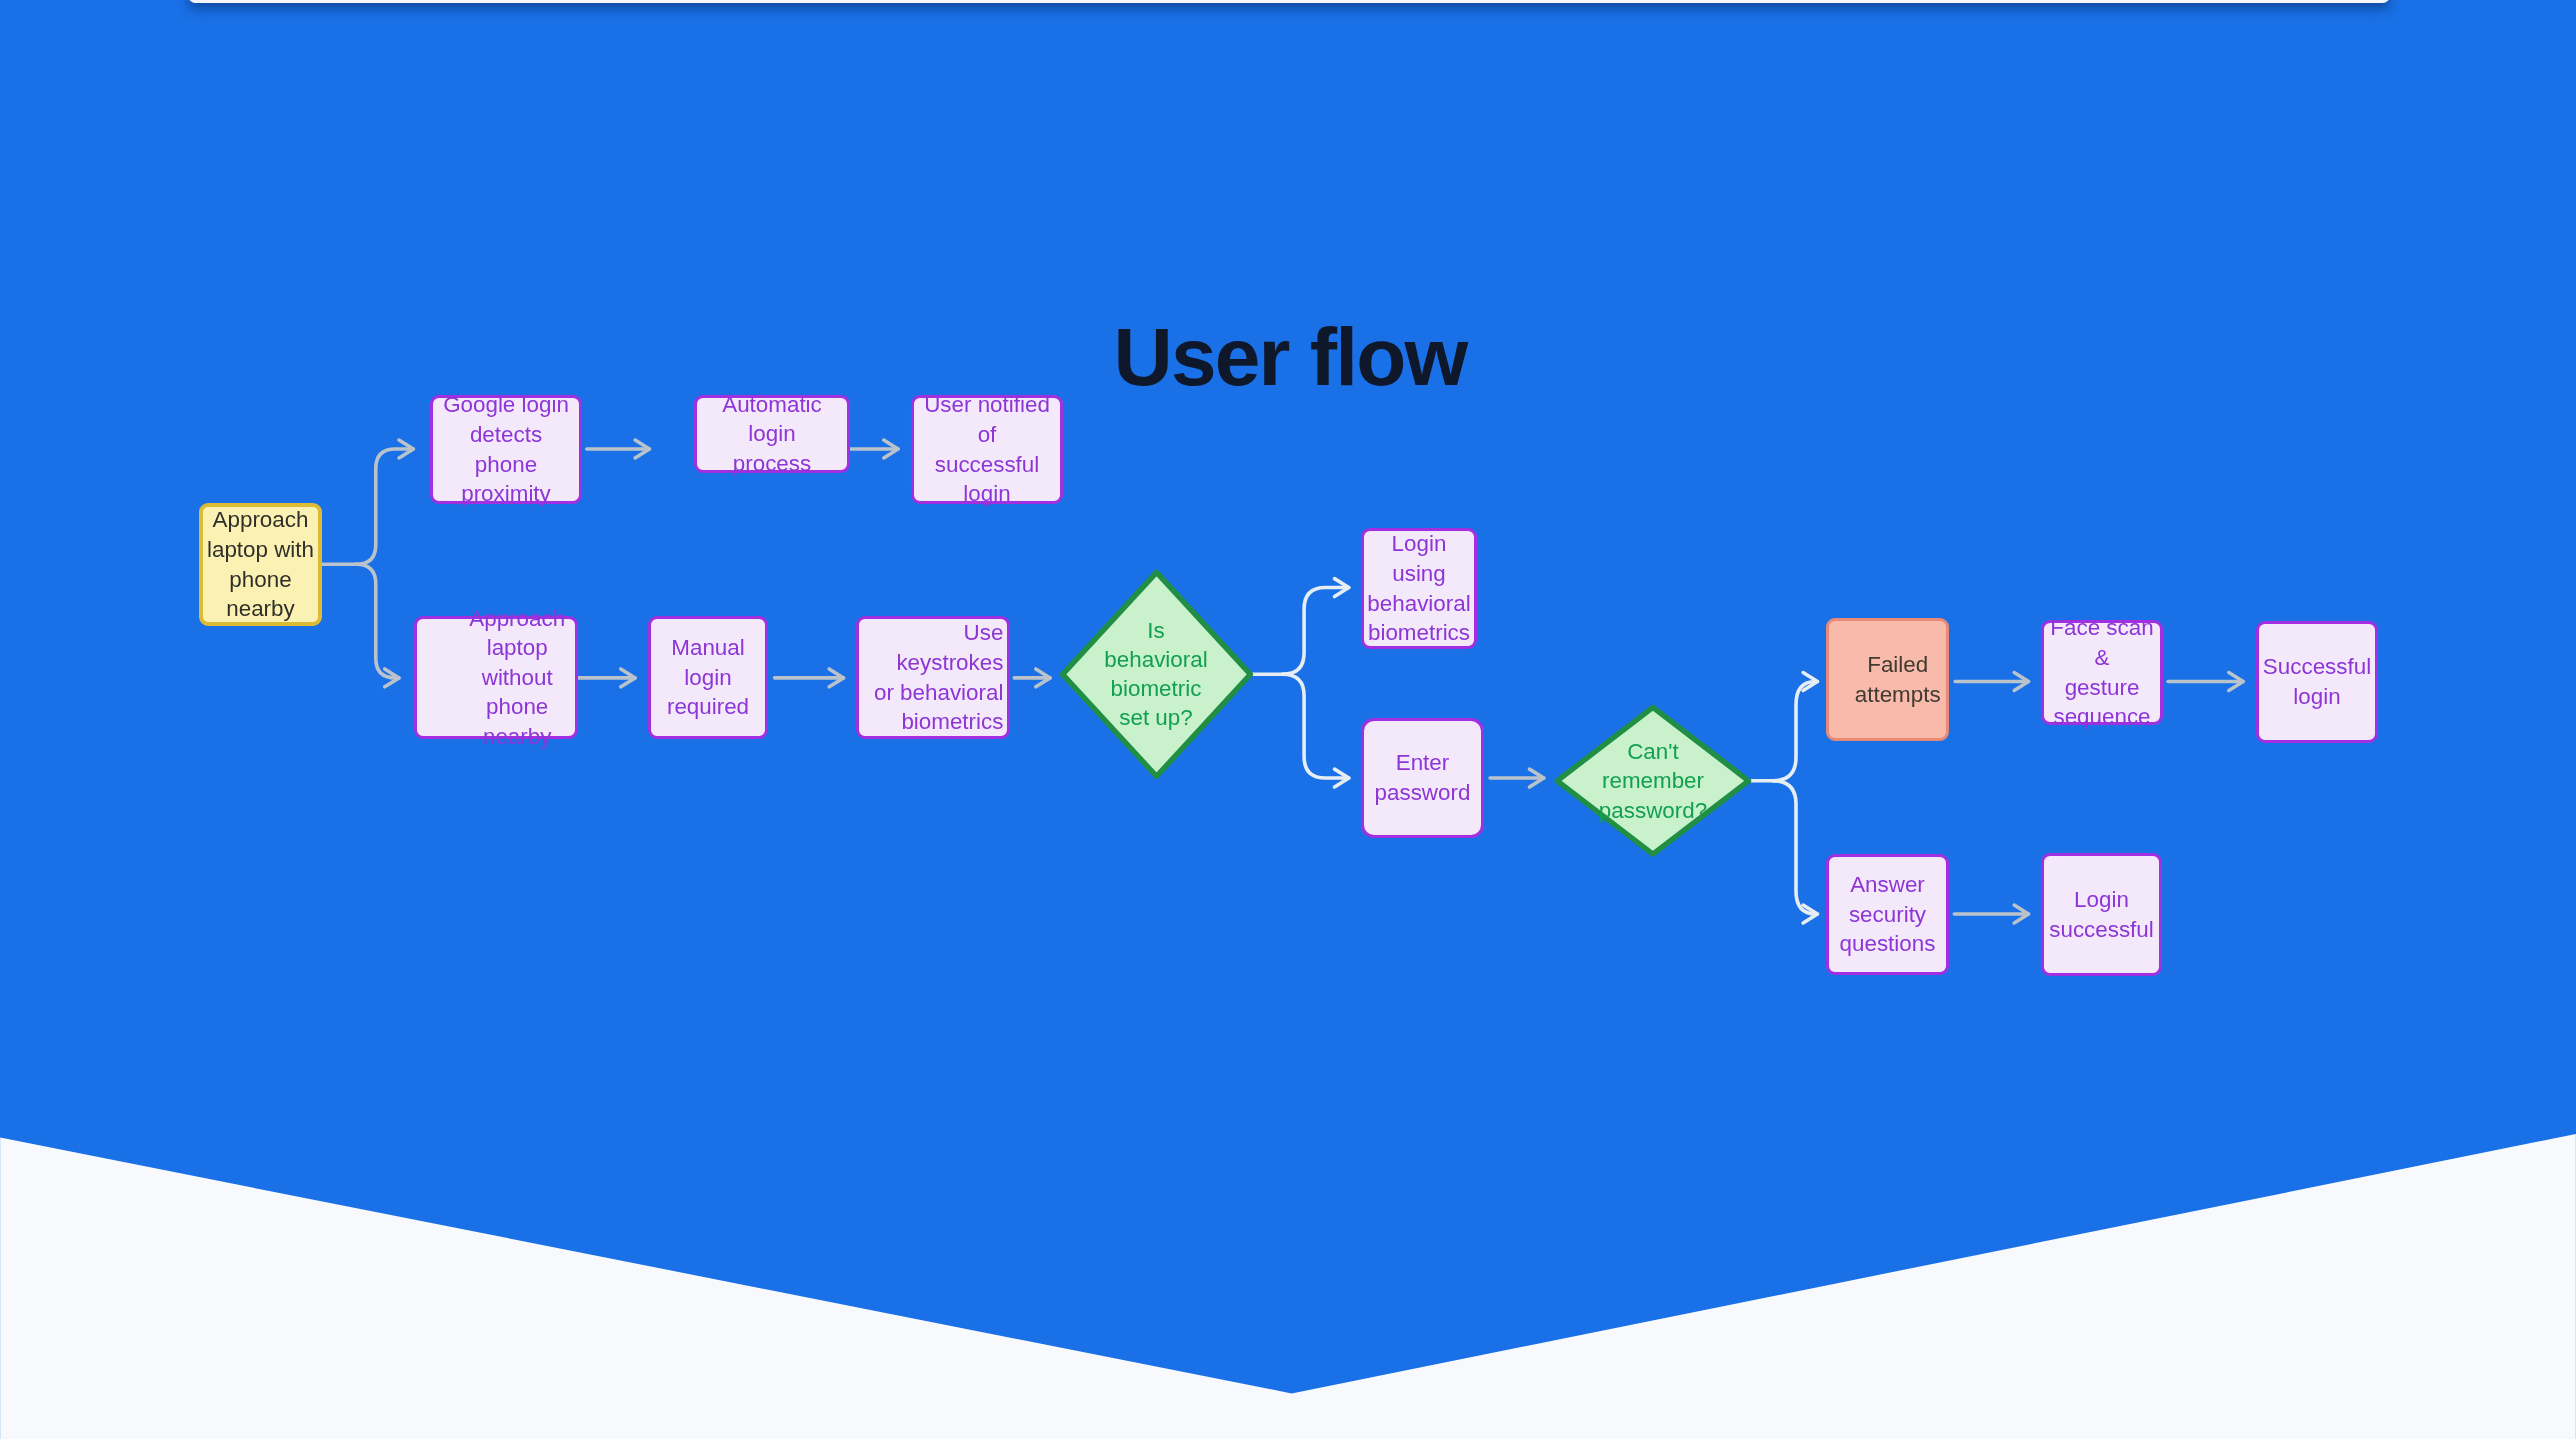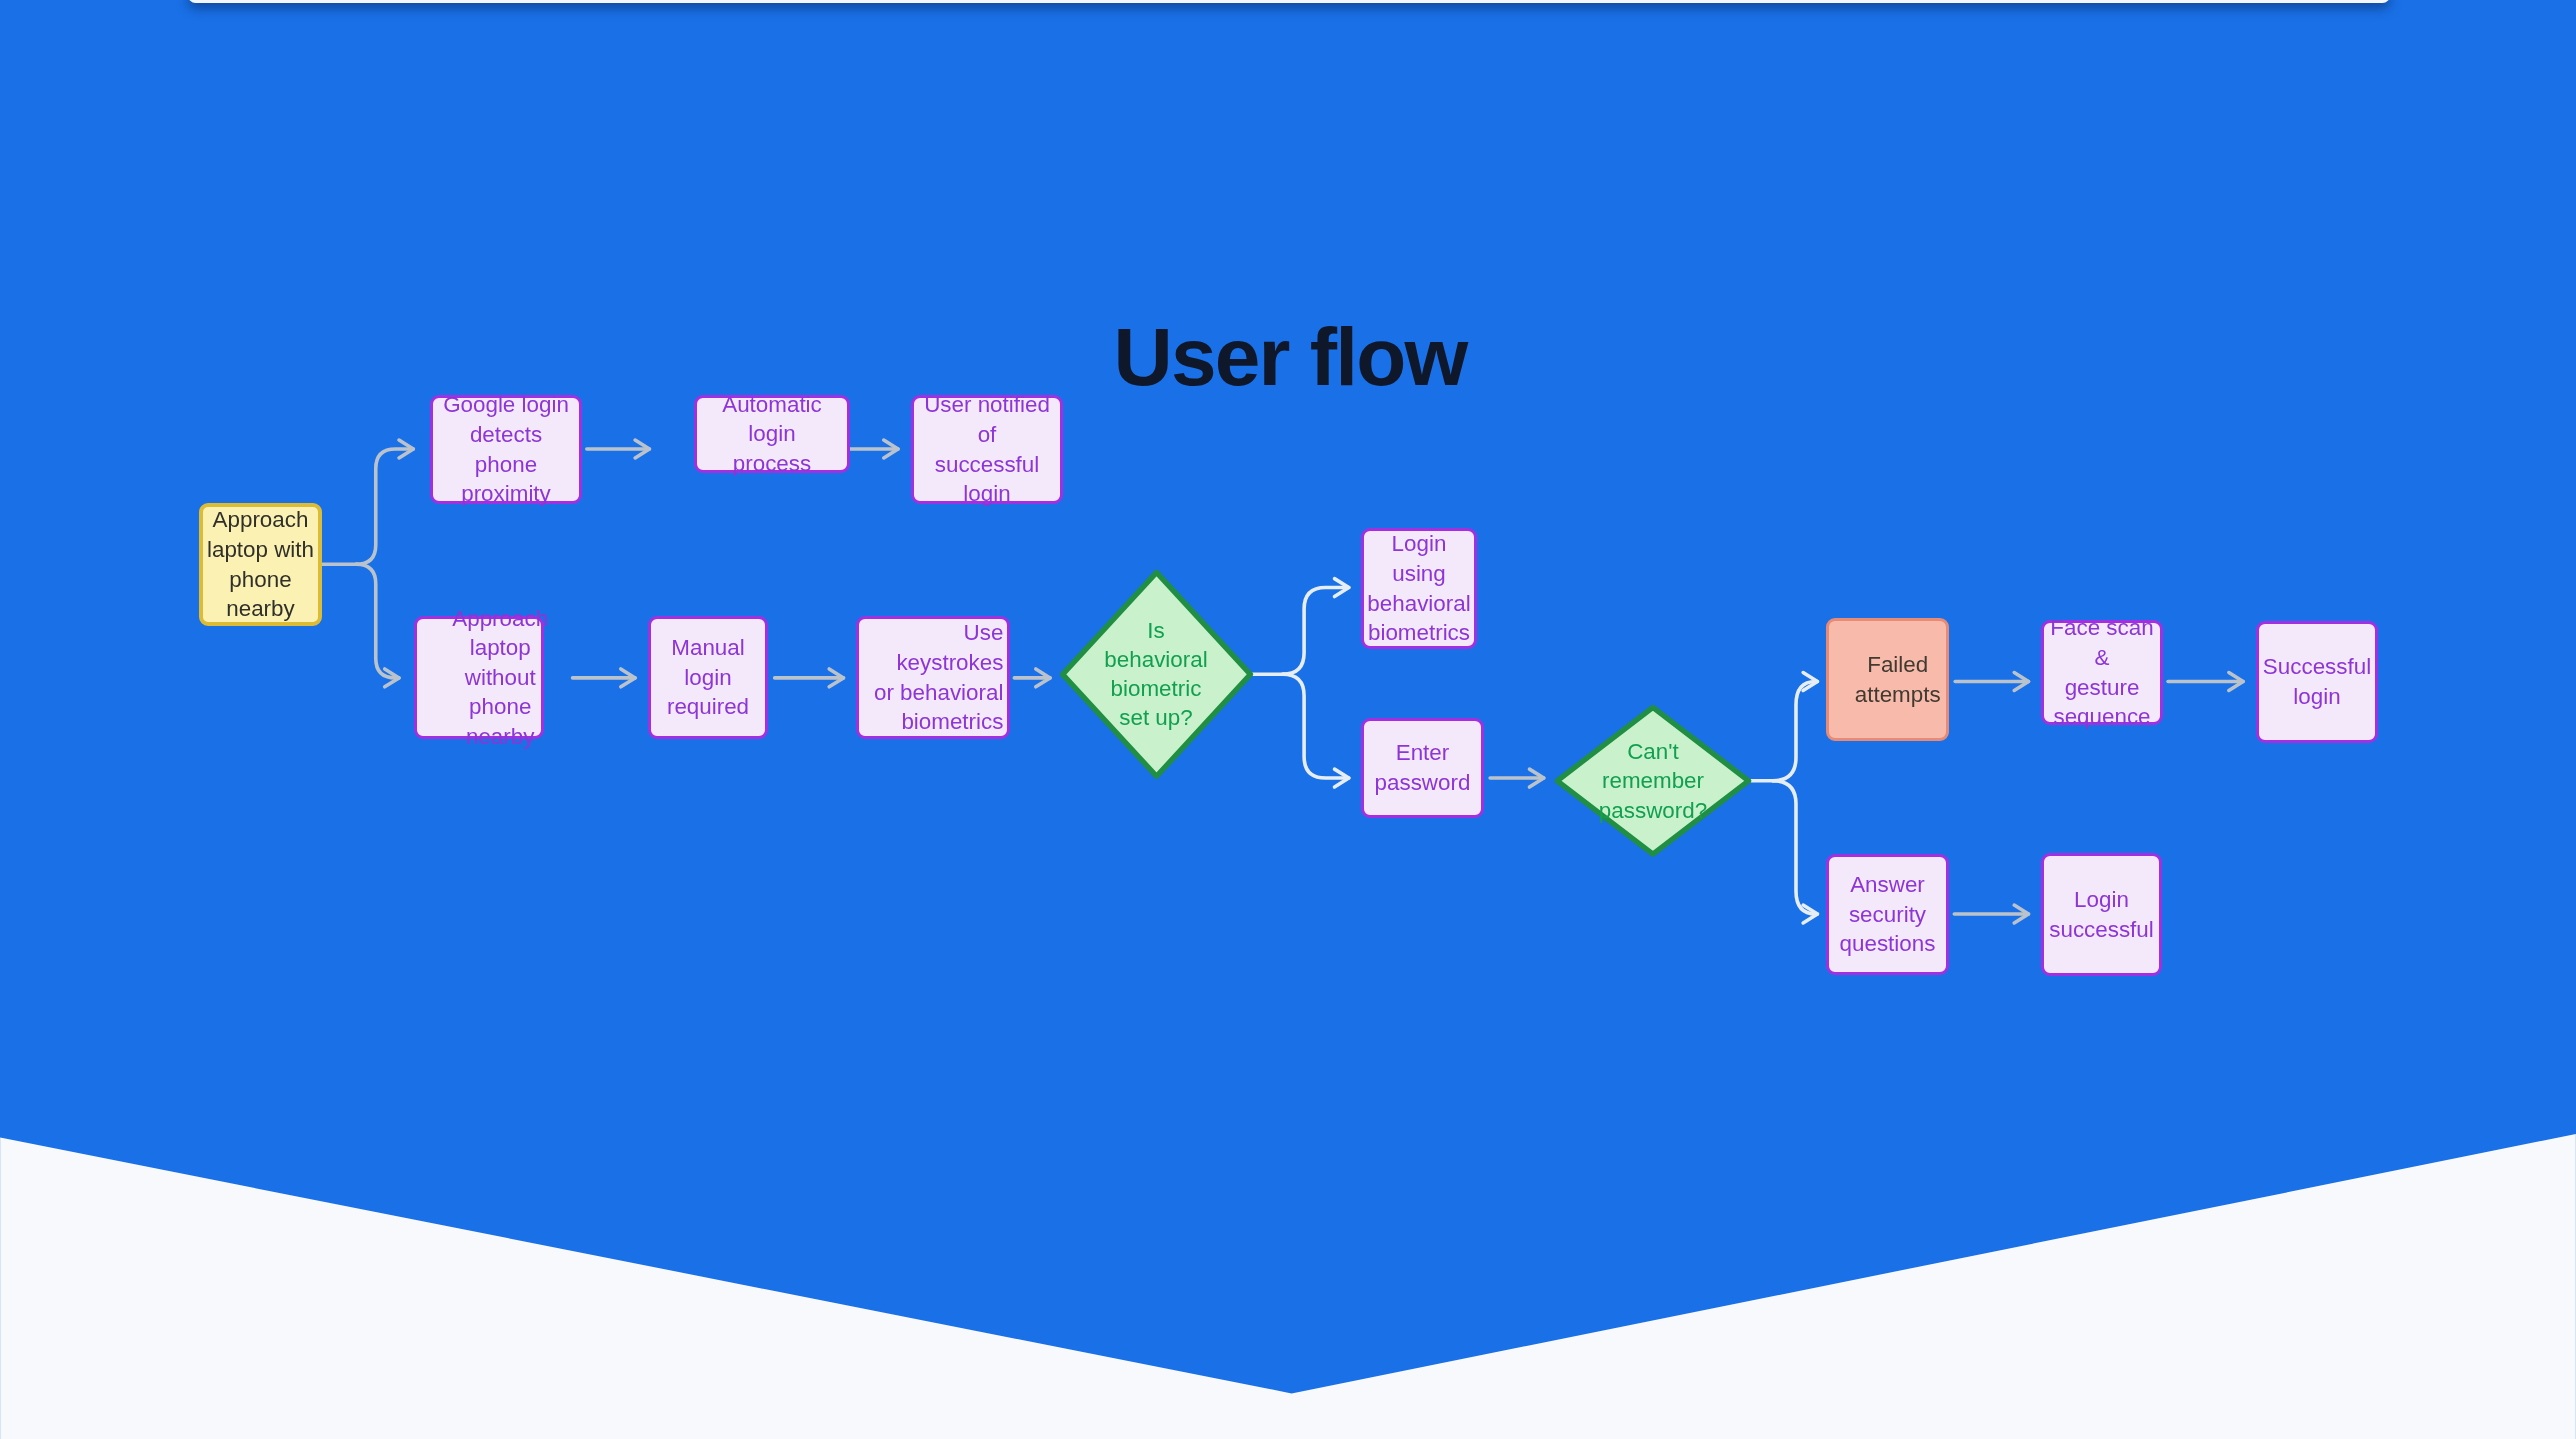--- a/index.html
+++ b/index.html
@@ -91,21 +91,21 @@
   <div class="node process" style="left:694px;top:395px;width:156px;height:78px;">
     <span>Automatic login
 process</span>
   </div>
 
   <div class="node process" style="left:911px;top:395px;width:152px;height:109px;">
     <span>User notified of
 successful login</span>
   </div>
 
-  <div class="node process" style="left:414px;top:616px;width:130px;height:123px;padding-left:46px;">
+  <div class="node process" style="left:414px;top:616px;width:164px;height:123px;padding-left:46px;">
     <span>Approach laptop
 without phone
 nearby</span>
   </div>
 
   <div class="node process" style="left:648px;top:616px;width:120px;height:123px;">
     <span>Manual login
 required</span>
   </div>
 
@@ -121,21 +121,21 @@
 biometric
 set up?</span>
   </div>
 
   <div class="node process" style="left:1361px;top:528px;width:116px;height:121px;">
     <span>Login using
 behavioral
 biometrics</span>
   </div>
 
-  <div class="node process" style="left:1361px;top:718px;width:123px;height:100px;">
+  <div class="node process" style="left:1361px;top:718px;width:123px;height:120px;border-radius:13px;">
     <span>Enter
 password</span>
   </div>
 
   <div class="diamond-label" style="left:1583px;top:737px;width:140px;height:88px;">
     <span>Can't
 remember
 password?</span>
   </div>
 

